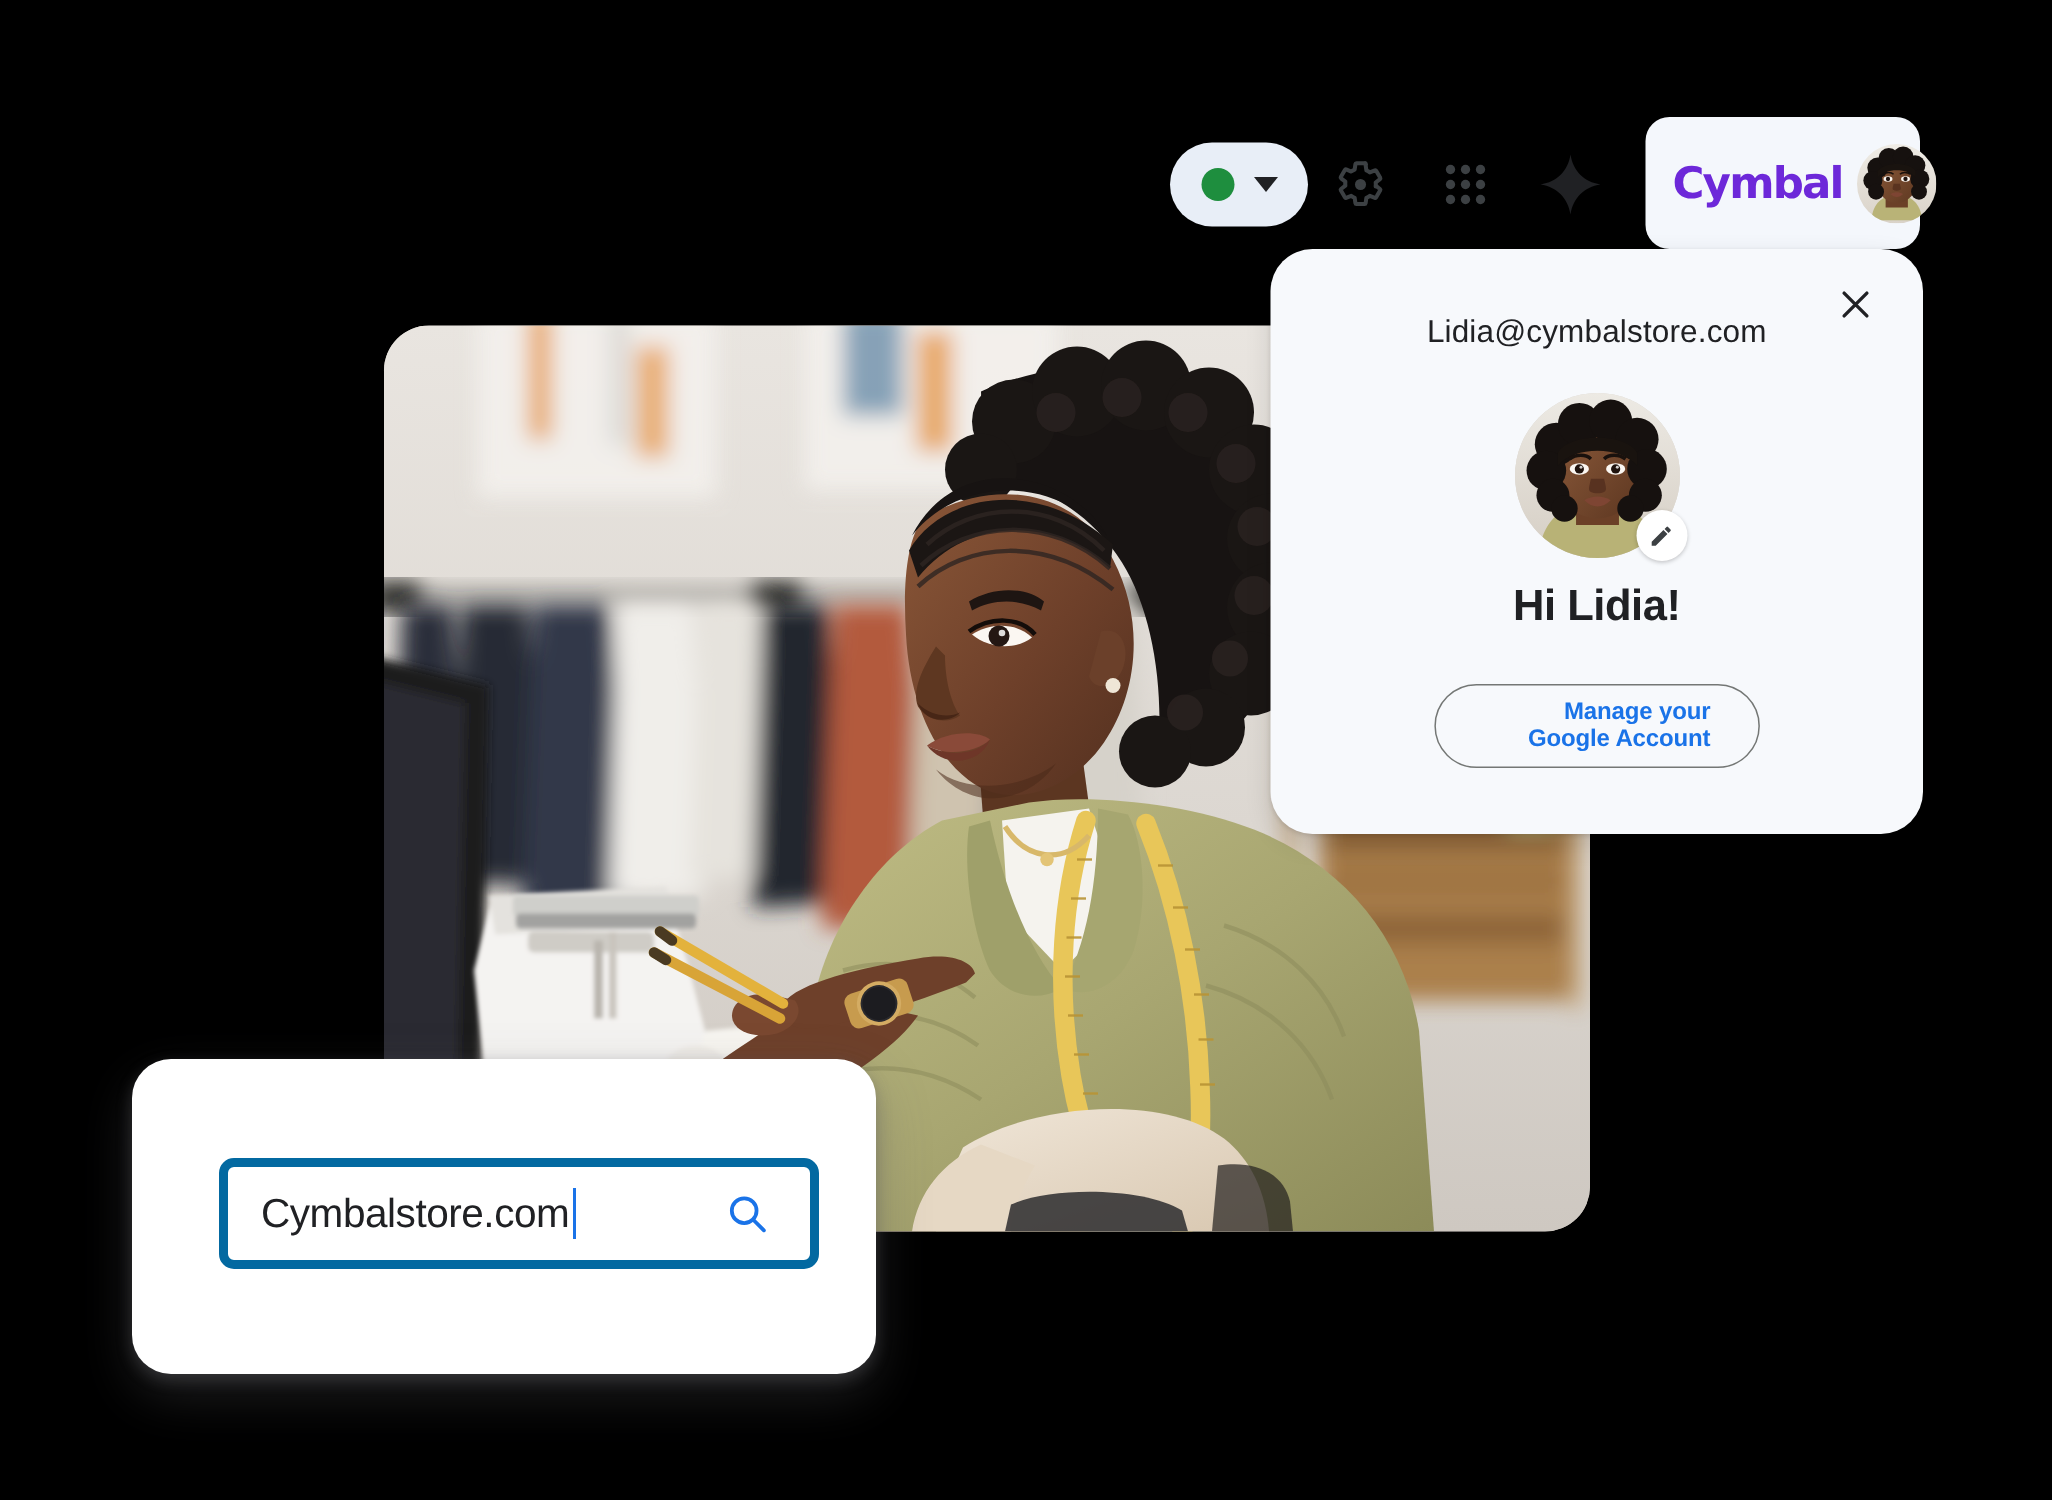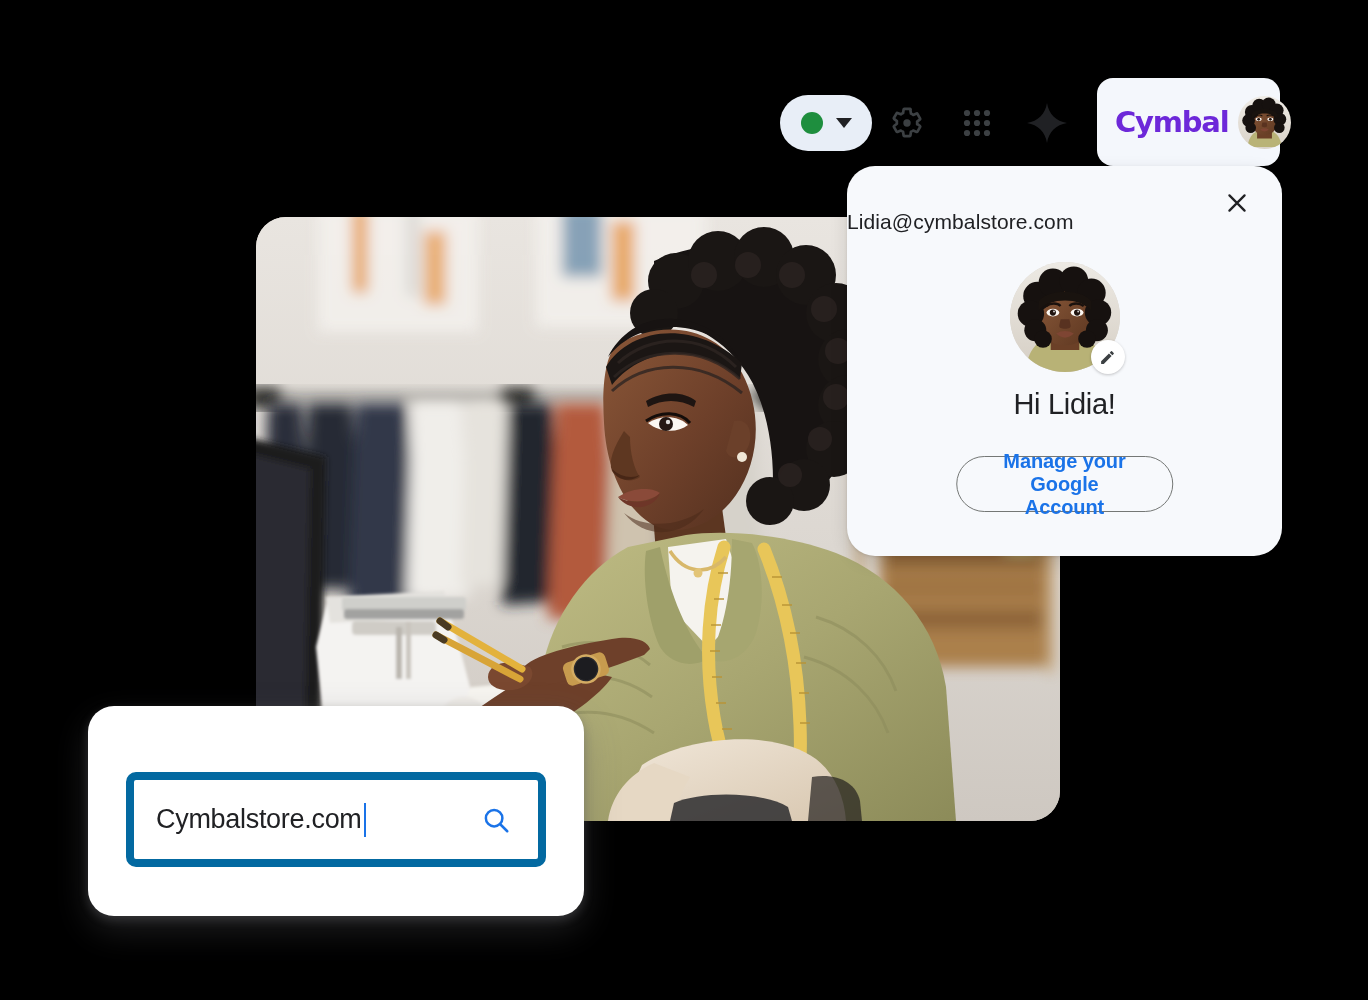--- a/index.html
+++ b/index.html
@@ -135,20 +135,21 @@
     align-items: center;
     justify-content: center;
     cursor: pointer;
     border-radius: 50%;
   }
   .popup-email {
     position: absolute;
     top: 44px;
     left: 0;
     width: 100%;
+    text-align: center;
     font-size: 21px;
     color: #202124;
     letter-spacing: 0.1px;
   }
   .popup-avatar-wrap {
     position: absolute;
     top: 96px;
     left: 50%;
     transform: translateX(-50%);
     width: 110px;
@@ -175,43 +176,44 @@
     justify-content: center;
     cursor: pointer;
   }
   .popup-greeting {
     position: absolute;
     top: 222px;
     left: 0;
     width: 100%;
     text-align: center;
     font-size: 29px;
-    font-weight: 400;
+    font-weight: 700;
     color: #202124;
     letter-spacing: -0.3px;
   }
   .manage-btn {
     position: absolute;
     top: 290px;
     left: 50%;
     transform: translateX(-50%);
     height: 56px;
     padding: 0 32px;
     border-radius: 28px;
     border: 1px solid #747775;
     background: transparent;
     color: #1A73E8;
     font-family: "Liberation Sans", sans-serif;
-    font-size: 20px;
+    font-size: 16px;
     font-weight: 700;
     letter-spacing: -0.1px;
     cursor: pointer;
     display: flex;
     align-items: center;
     justify-content: center;
+    text-align: right;
   }
 
   
   .domain-card {
     position: absolute;
     left: 88px;
     top: 706px;
     width: 496px;
     height: 210px;
     background: #FFFFFF;
@@ -222,28 +224,29 @@
   }
   .domain-title {
     font-size: 29px;
     font-weight: 700;
     color: #202124;
     letter-spacing: -0.5px;
     line-height: 1.1;
   }
   .domain-input-row {
     margin-top: 24px;
-    height: 95px;
-    border: 8px solid #0369a1;
+    height: 74px;
+    border: 6px solid #0369a1;
     border-radius: 10px;
     display: flex;
     align-items: center;
     padding: 0 20px 0 22px;
     background: #FFFFFF;
     cursor: text;
+    margin-left: 20px;
   }
   .domain-value {
     flex: 1;
     font-size: 27px;
     color: #202124;
     letter-spacing: -0.3px;
     display: flex;
     align-items: center;
     white-space: nowrap;
   }

